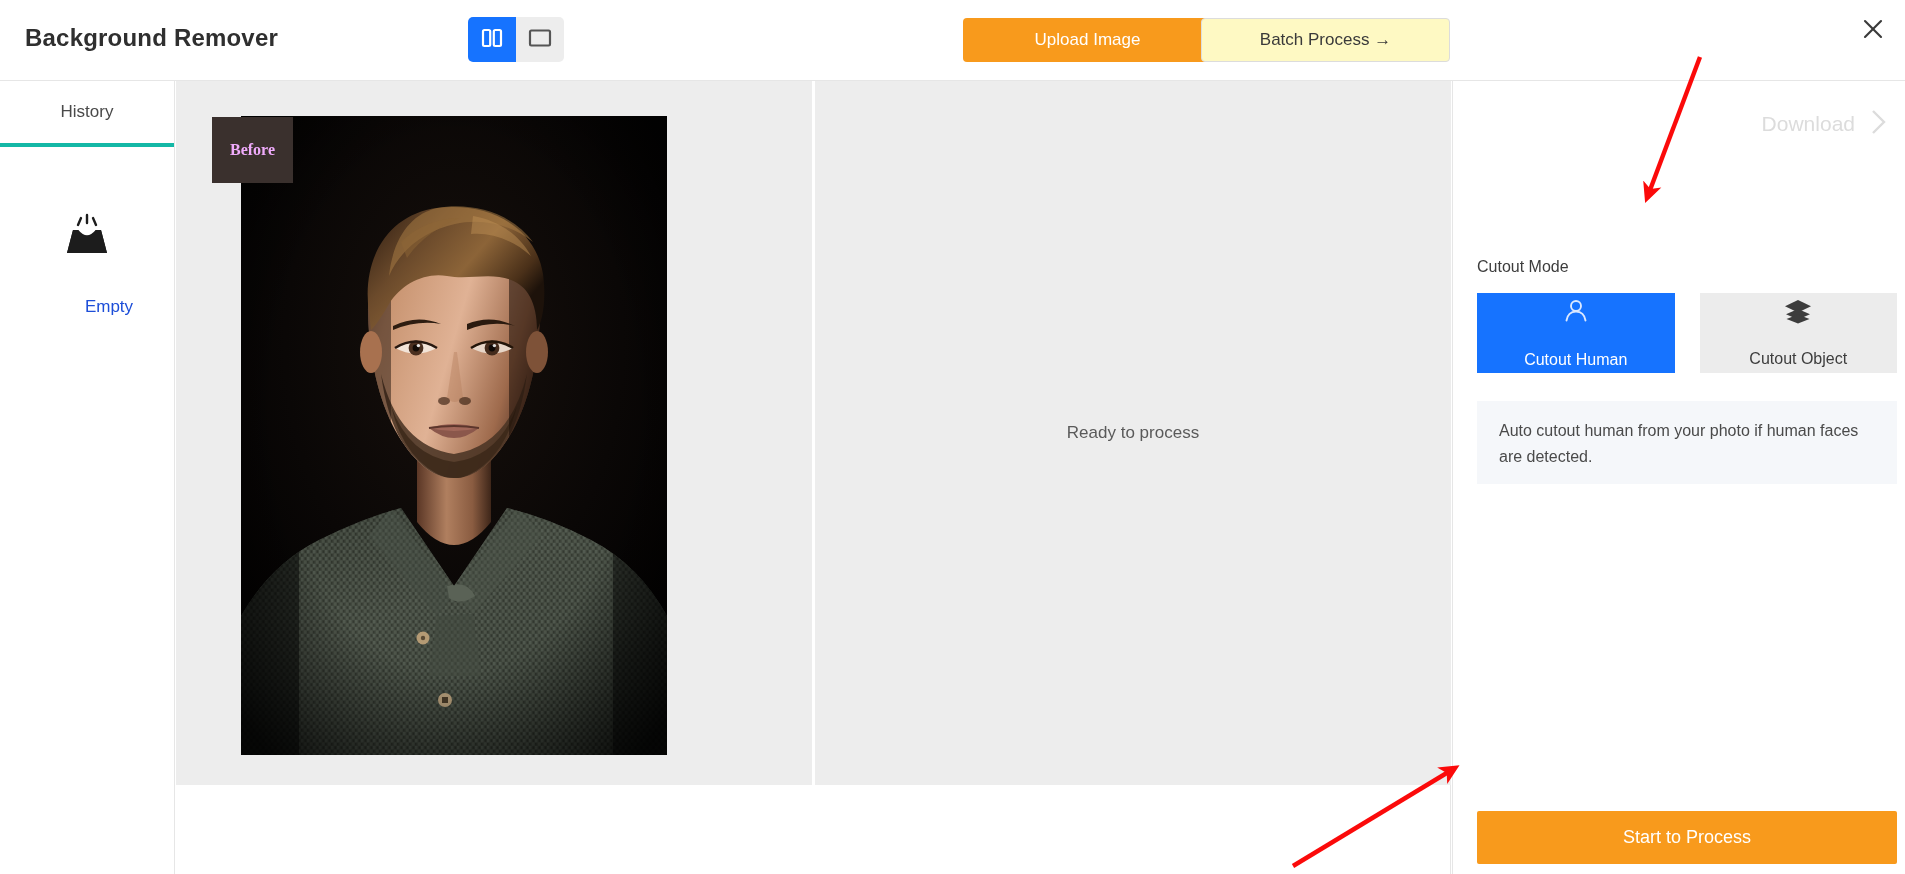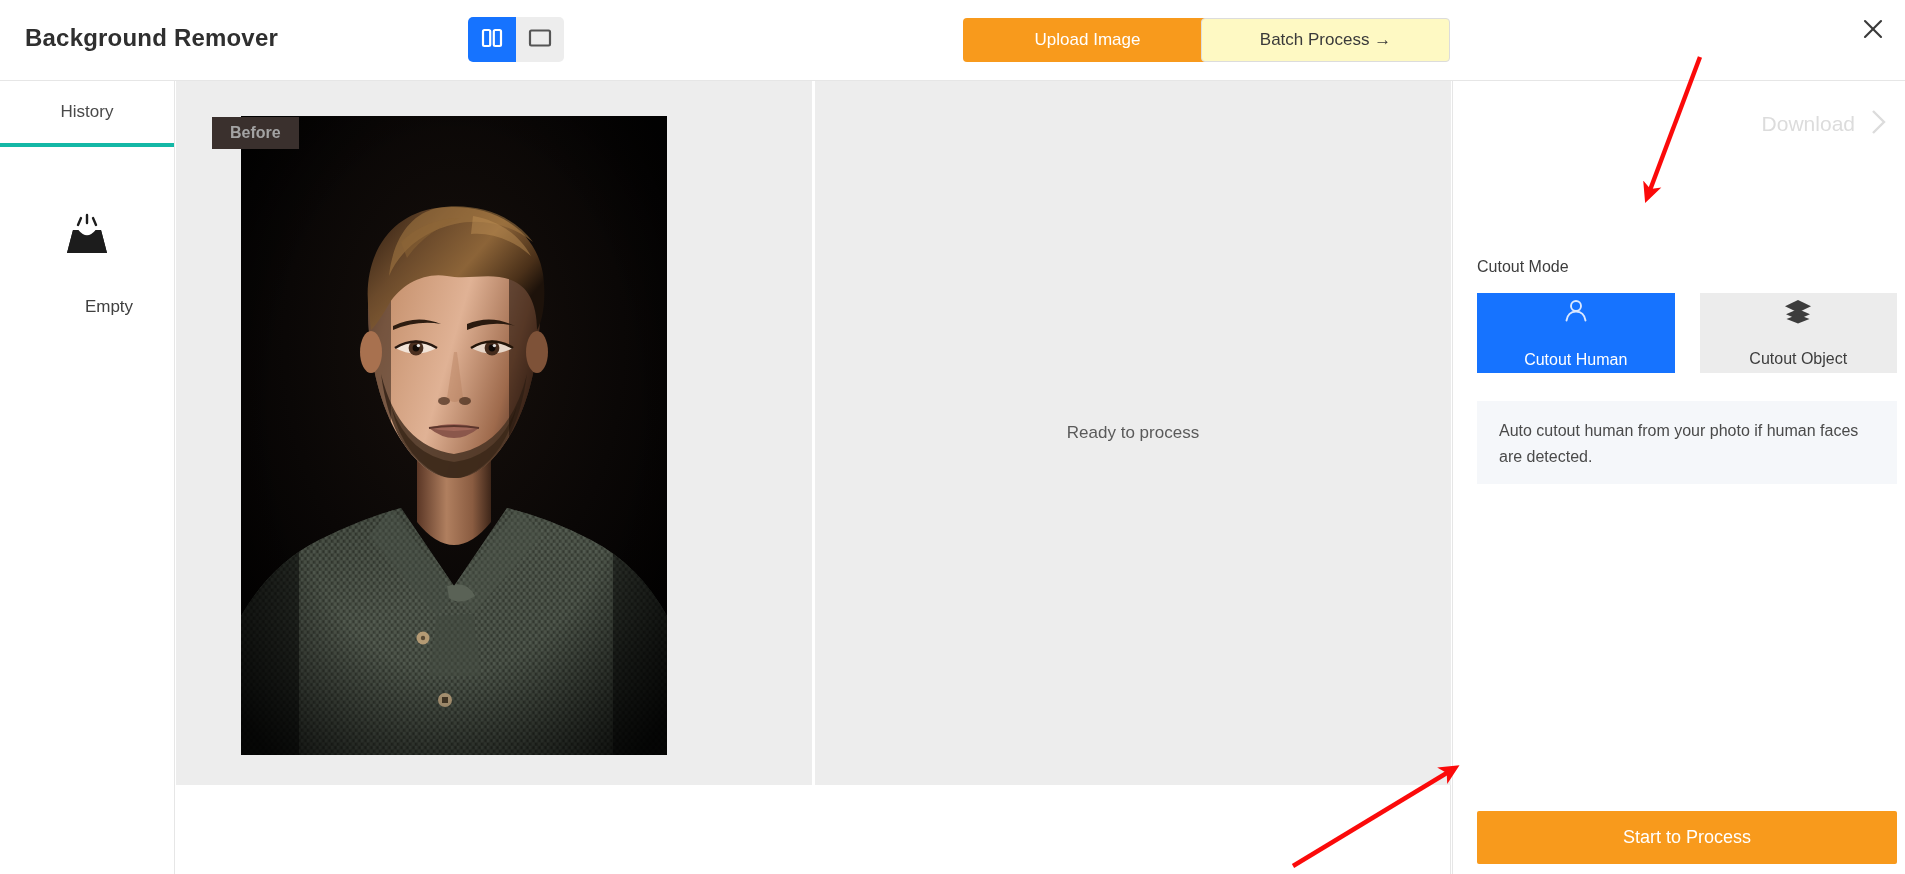--- a/index.html
+++ b/index.html
@@ -79,21 +79,21 @@
     display: flex; align-items: center; justify-content: center;
     border-bottom: 4px solid #14b8a6;
     font-size: 17px; color: #4a4a4a;
     cursor: pointer;
   }
   .sidebar-empty {
     margin-top: 66px;
     display: flex; flex-direction: column; align-items: center;
   }
   .sidebar-empty .lbl {
-    margin-top: 36px; font-size: 17px; color: #404040; margin-left: 44px;
+    margin-top: 36px; font-size: 17px; color: #1d4ed8; margin-left: 44px;
   }
 
   
   .preview-wrap {
     position: absolute; left: 176px; top: 81px;
     width: 1275px; height: 704px;
     background: #ededed;
     display: flex;
   }
   .pane {
@@ -103,24 +103,25 @@
   .pane-before { width: 636px; }
   .pane-divider { width: 3px; background: #ffffff; height: 704px; }
   .pane-after {
     width: 636px;
     display: flex; align-items: center; justify-content: center;
   }
   .ready-text { font-size: 17px; color: #5a5a5a; }
 
   .before-badge {
     position: absolute; left: 36px; top: 36px;
-    background: #3a302d; color: #a3a3a3;
+    background: #3a302d; color: #f0abfc;
     font-size: 16px; font-weight: bold;
-    padding: 7px 18px;
+    padding: 24px 18px;
     z-index: 5;
+    font-family: Liberation Serif, serif;
   }
 
   
   .photo {
     position: absolute; left: 65px; top: 35px;
     width: 426px; height: 639px;
     background: #000000;
     overflow: hidden;
   }
   .photo-bottom-white {

